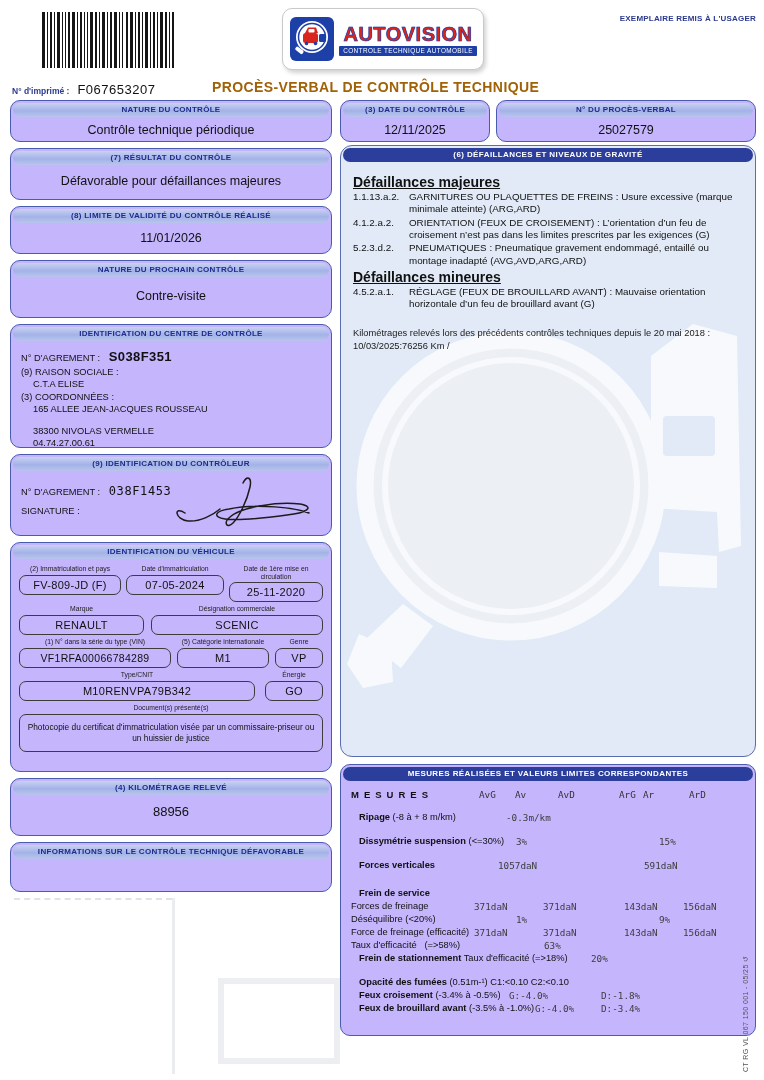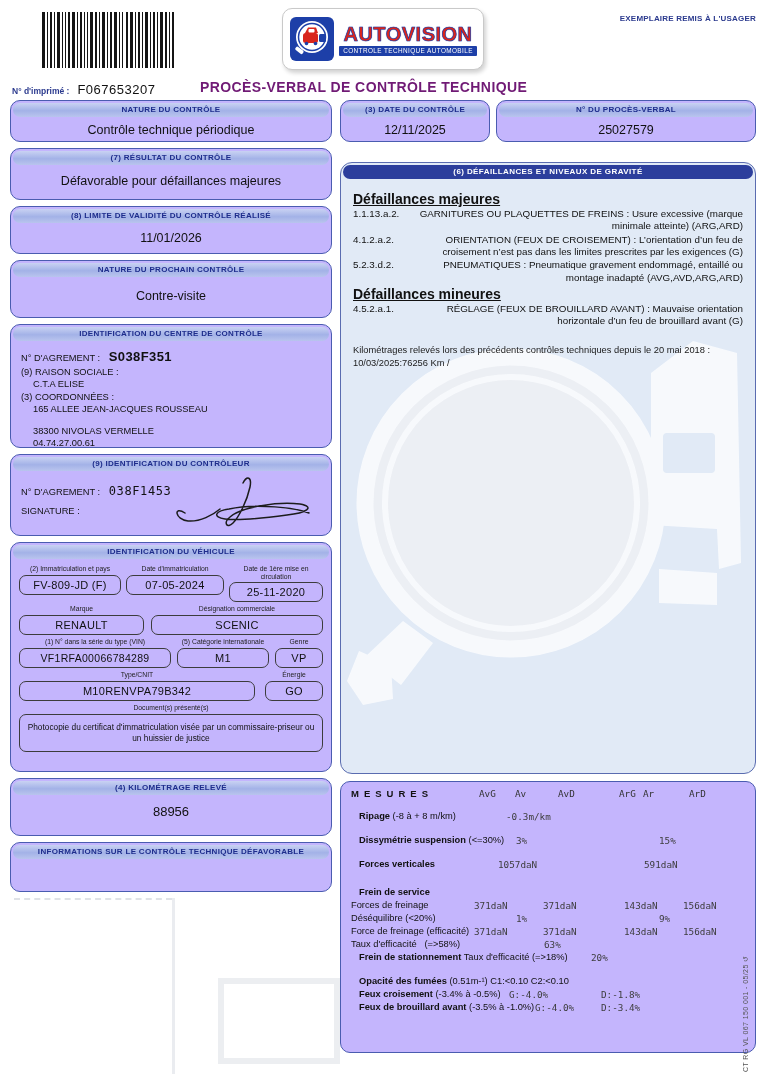--- a/index.html
+++ b/index.html
@@ -10,21 +10,21 @@
   .usager{position:absolute;left:560px;top:14px;width:196px;text-align:right;font-size:8px;font-weight:bold;color:#2b3a8e;letter-spacing:.2px;}
   .barcode{position:absolute;left:42px;top:12px;}
   .logo{position:absolute;left:282px;top:8px;width:202px;height:62px;background:#fff;border:1px solid #c9c9c9;border-radius:10px;box-shadow:2px 3px 4px rgba(0,0,0,.18);display:flex;align-items:center;padding:3px 6px;box-sizing:border-box;}
   .logo-icon{width:46px;height:48px;flex:0 0 auto;}
   .logo-right{flex:1;display:flex;flex-direction:column;align-items:center;margin-left:4px;}
   .logo-name{font-size:20px;font-weight:800;color:#d8251d;letter-spacing:.5px;-webkit-text-stroke:.6px #1d3fa8;text-shadow:0 0 1px #1d3fa8;}
   .logo-tag{align-self:stretch;background:#1d3fa8;color:#fff;font-size:6.4px;text-align:center;padding:1.5px 2px;letter-spacing:.4px;border-radius:1px;}
   .printline{position:absolute;left:12px;top:82px;display:flex;align-items:baseline;}
   .printline .lab{font-size:8.5px;font-weight:bold;color:#2b3a8e;}
   .printline .val{font-size:13px;color:#111;margin-left:8px;letter-spacing:.5px;}
-  .doc-title{position:absolute;left:200px;top:79px;font-size:14px;font-weight:bold;color:#701a75;letter-spacing:.4px;text-align:right;}
+  .doc-title{position:absolute;left:212px;top:79px;font-size:14px;font-weight:bold;color:#a16207;letter-spacing:.4px;text-align:right;}
 
   
   .col-left{position:absolute;left:10px;top:100px;width:322px;}
   .col-right{position:absolute;left:340px;top:100px;width:416px;}
   .sect{border:1.5px solid #4a5cb0;border-radius:10px;background:#c4b5fd;box-sizing:border-box;margin-bottom:6px;overflow:hidden;}
   .bar-light{margin:2px;height:14px;line-height:14px;border-radius:7px;text-align:center;font-size:8px;font-weight:bold;color:#1e2d8c;background:linear-gradient(180deg,#c9d2f3 0%,#a3b2e7 55%,#b9c4ee 100%);letter-spacing:.3px;}
   .bar-dark{margin:2px;height:14px;line-height:14px;border-radius:7px;text-align:center;font-size:8px;font-weight:bold;color:#fff;background:#2c3e9c;letter-spacing:.4px;}
   .sect .val-c{display:flex;align-items:center;justify-content:center;text-align:center;font-size:12.5px;color:#111;}
 
   
@@ -45,26 +45,26 @@
   .vbox.small{font-size:10.5px;}
   .vdoc{border:1.4px solid #3c3c3c;border-radius:7px;min-height:38px;display:flex;align-items:center;justify-content:center;font-size:8.3px;text-align:center;padding:2px 4px;box-sizing:border-box;line-height:1.3;}
 
   
   .toprow{display:flex;gap:6px;}
   .toprow .sect{margin-bottom:0;}
   .box-date{width:150px;}
   .box-pv{flex:1;}
 
   
-  .def-panel{margin-top:20px;height:612px;background:#e1eaf6;border:1.5px solid #5a6cb0;border-radius:12px;box-sizing:border-box;position:relative;overflow:hidden;}
+  .def-panel{margin-top:3px;height:612px;background:#e1eaf6;border:1.5px solid #5a6cb0;border-radius:12px;box-sizing:border-box;position:relative;overflow:hidden;}
   .def-body{position:relative;padding:8px 12px;z-index:2;}
   .def-title{font-size:14px;font-weight:bold;text-decoration:underline;margin:2px 0 1px;}
   .def-item{display:flex;font-size:9.8px;line-height:1.26;margin-bottom:1px;}
   .def-code{flex:0 0 56px;}
-  .def-text{flex:1;text-align:right;}
+  .def-text{flex:1;}
   .km-note{margin-top:16px;font-size:9.3px;line-height:1.4;color:#1a1a1a;}
   .watermark{position:absolute;left:0;top:150px;z-index:1;}
 
   
   .mes-panel{margin-top:7px;height:272px;}
   .mes-body{position:relative;padding:6px 10px;}
   .mrow{position:relative;height:13px;font-size:9.3px;}
   .mrow.sp{margin-top:7px;height:17px;}
   .mrow.gap{margin-top:11px;}
   .ml{color:#111;}
@@ -326,20 +326,21 @@
           <span class="def-text">RÉGLAGE (FEUX DE BROUILLARD AVANT) : Mauvaise orientation horizontale d’un feu de brouillard avant (G)</span>
         </div>
         <div class="km-note">
           <div>Kilométrages relevés lors des précédents contrôles techniques depuis le 20 mai 2018 :</div>
           <div>10/03/2025:76256 Km /</div>
         </div>
       </div>
     </div>
 
     <div class="sect mes-panel">
+      <div class="bar-dark">MESURES RÉALISÉES ET VALEURS LIMITES CORRESPONDANTES</div>
       <div class="mes-body">
 
         <div class="mrow" style="height:16px">
           <span class="mtitle">MESURES</span>
           <span class="mv mc" style="left:128px">AvG</span>
           <span class="mv mc" style="left:164px">Av</span>
           <span class="mv mc" style="left:207px">AvD</span>
           <span class="mv mc" style="left:268px">ArG</span>
           <span class="mv mc" style="left:292px">Ar</span>
           <span class="mv mc" style="left:338px">ArD</span>

